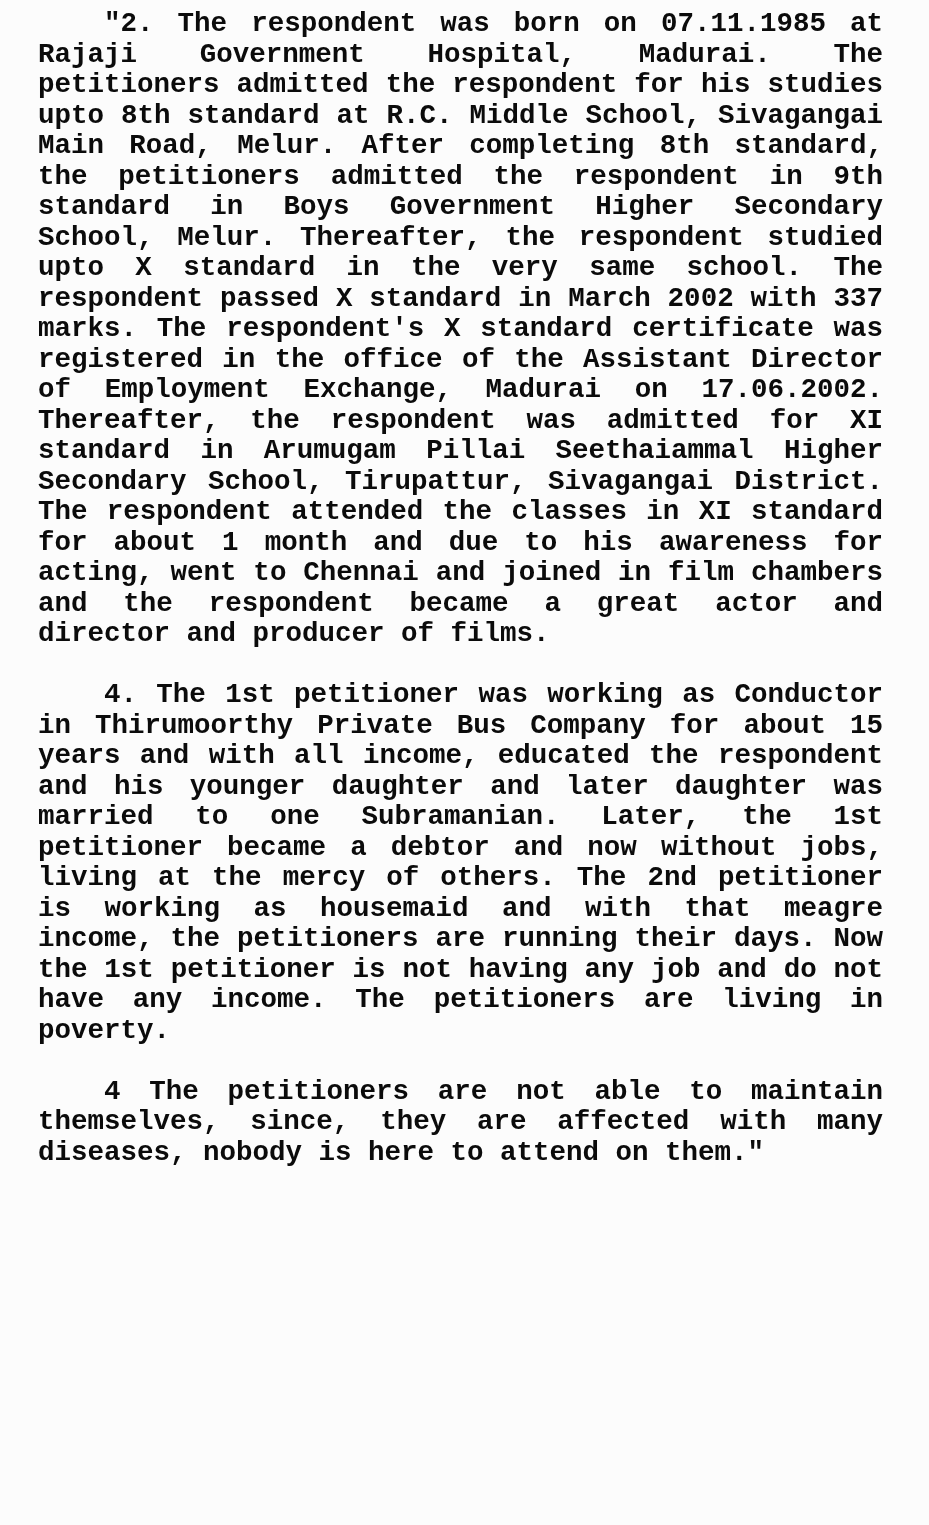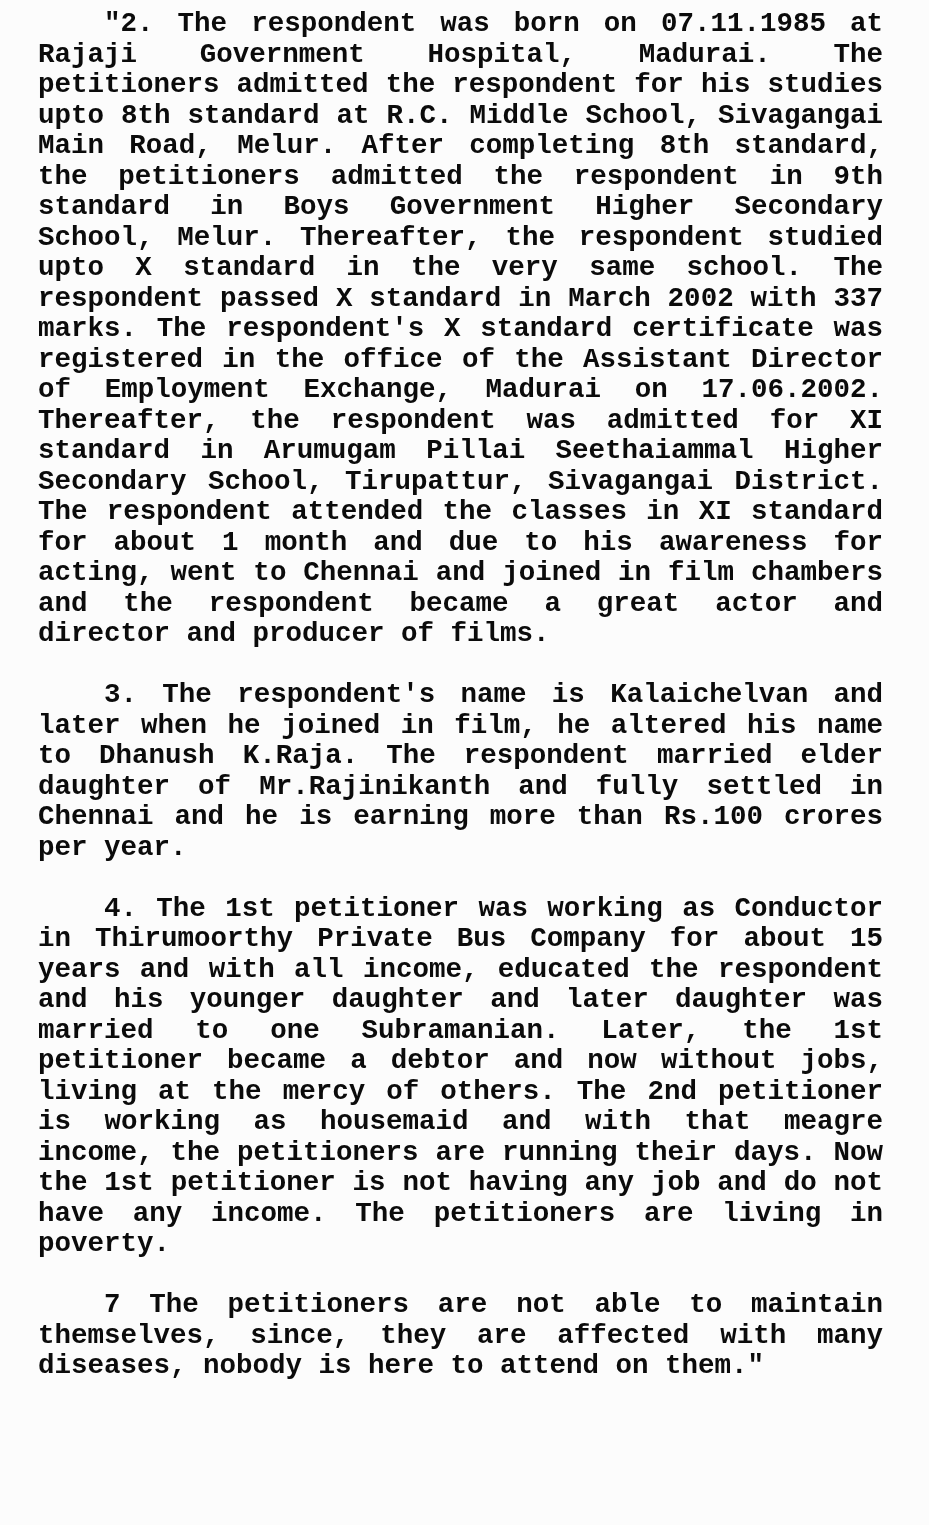--- a/index.html
+++ b/index.html
@@ -29,16 +29,15 @@
   }
   .para:last-child {
     margin-bottom: 0;
   }
 </style>
 </head>
 <body>
 
 <main class="page">
   <p class="para">"2. The respondent was born on 07.11.1985 at Rajaji Government Hospital, Madurai. The petitioners admitted the respondent for his studies upto 8th standard at R.C. Middle School, Sivagangai Main Road, Melur. After completing 8th standard, the petitioners admitted the respondent in 9th standard in Boys Government Higher Secondary School, Melur. Thereafter, the respondent studied upto X standard in the very same school. The respondent passed X standard in March 2002 with 337 marks. The respondent's X standard certificate was registered in the office of the Assistant Director of Employment Exchange, Madurai on 17.06.2002. Thereafter, the respondent was admitted for XI standard in Arumugam Pillai Seethaiammal Higher Secondary School, Tirupattur, Sivagangai District. The respondent attended the classes in XI standard for about 1 month and due to his awareness for acting, went to Chennai and joined in film chambers and the respondent became a great actor and director and producer of films.</p>
-  <p class="para">3. The respondent's name is Kalaichelvan and later when he joined in film, he altered his name to Dhanush K.Raja. The respondent married elder daughter of Mr.Rajinikanth and fully settled in Chennai and he is earning more than Rs.100 crores per year.</p>
   <p class="para">4. The 1st petitioner was working as Conductor in Thirumoorthy Private Bus Company for about 15 years and with all income, educated the respondent and his younger daughter and later daughter was married to one Subramanian. Later, the 1st petitioner became a debtor and now without jobs, living at the mercy of others. The 2nd petitioner is working as housemaid and with that meagre income, the petitioners are running their days. Now the 1st petitioner is not having any job and do not have any income. The petitioners are living in poverty.</p>
-  <p class="para">7 The petitioners are not able to maintain themselves, since, they are affected with many diseases, nobody is here to attend on them."</p>
+  <p class="para">4 The petitioners are not able to maintain themselves, since, they are affected with many diseases, nobody is here to attend on them."</p>
 </main>
 
 </body></html>

